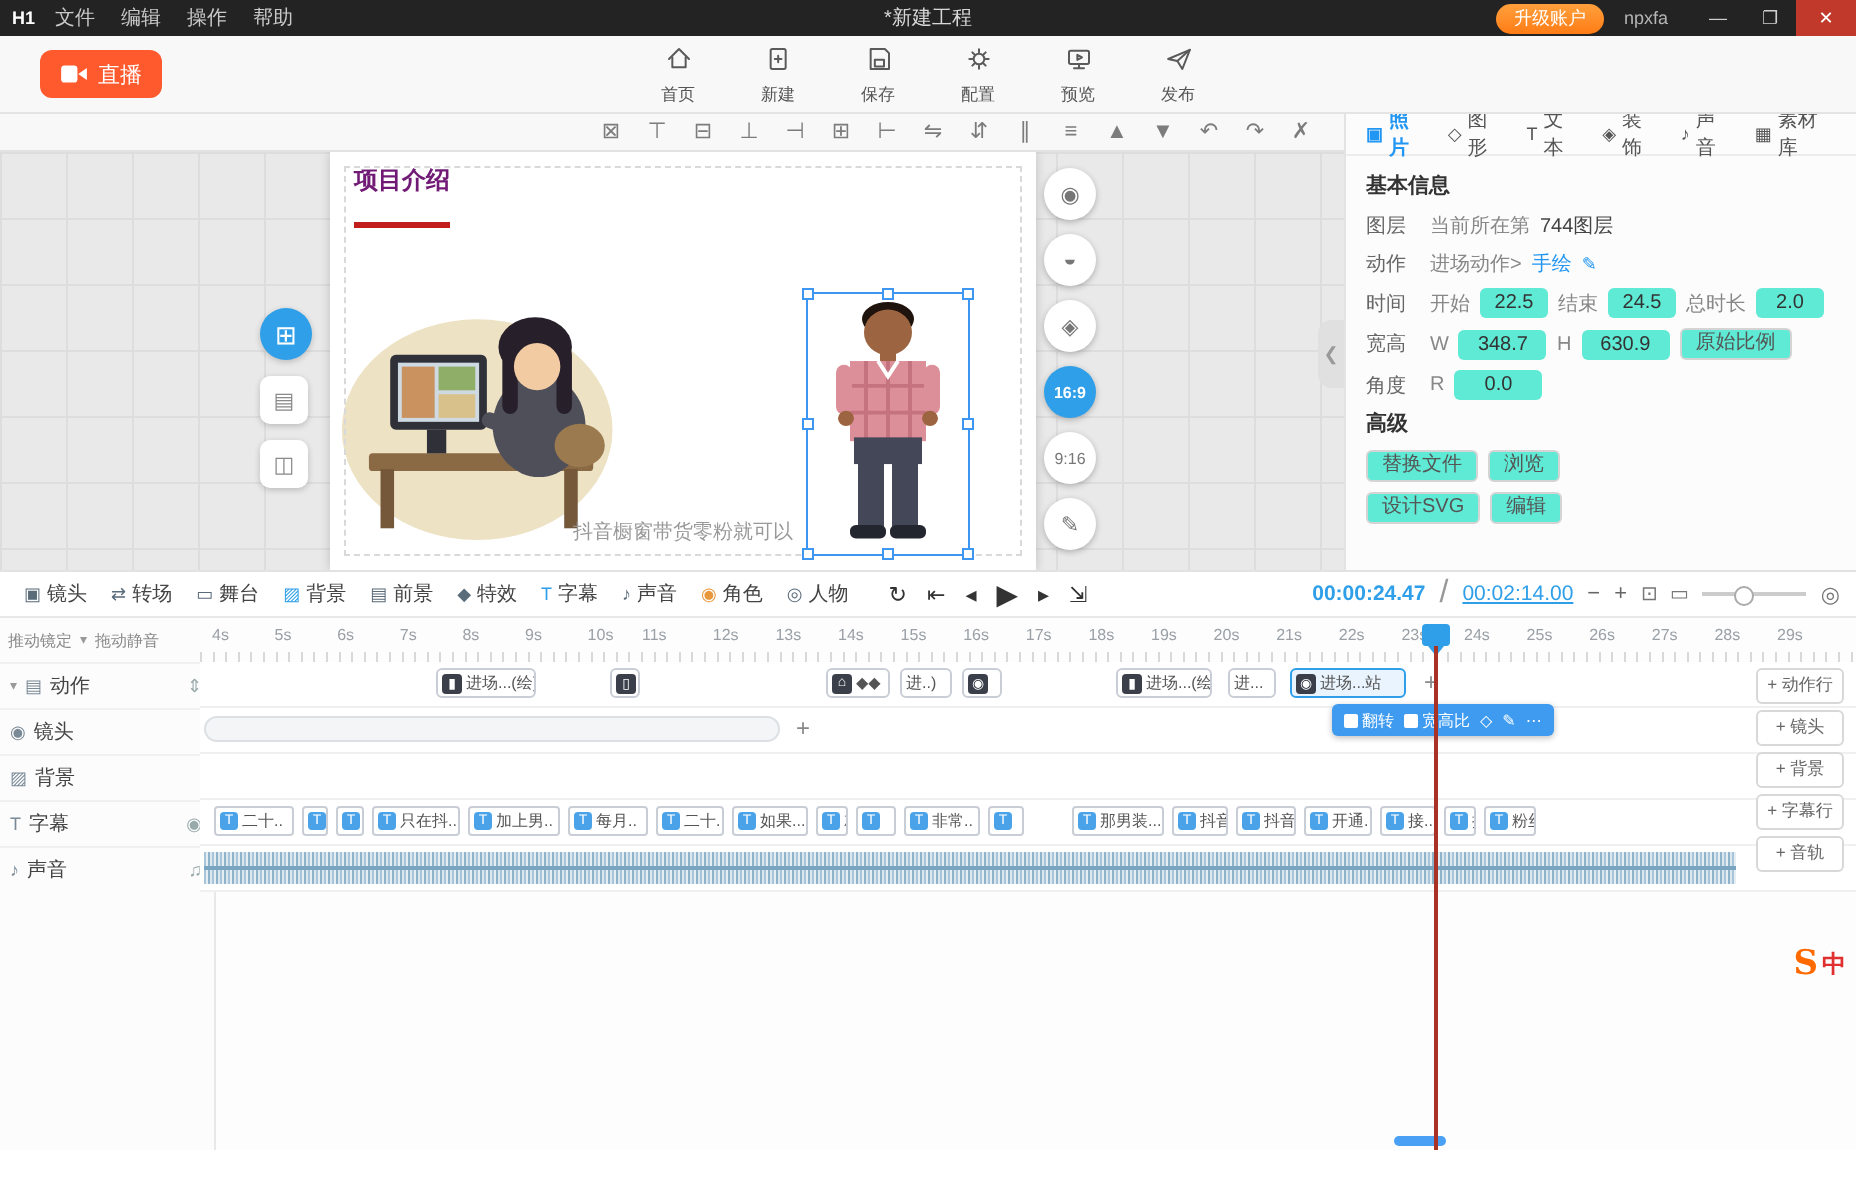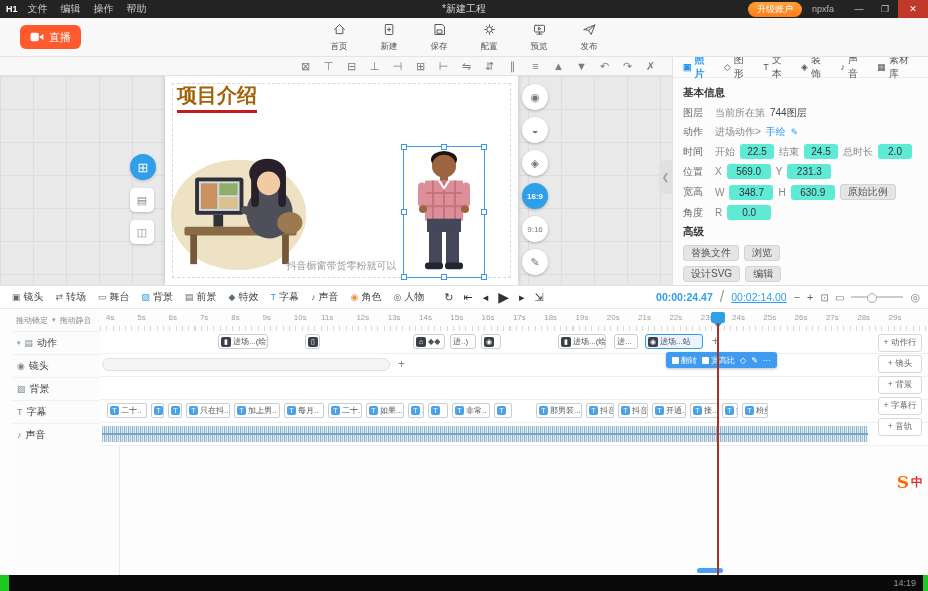--- a/index.html
+++ b/index.html
@@ -25,21 +25,21 @@
   .tb-label{font-size:8.5px;color:#555;margin-top:0px;}
   
   .canvas-toolbar{position:absolute;top:56px;left:0;width:672px;height:20px;background:#f8f8f8;border-bottom:1px solid #e2e2e2;display:flex;align-items:center;justify-content:flex-end;padding-right:10px;box-sizing:border-box;z-index:20;}
   .ct-icon{width:23px;text-align:center;color:#7c7c7c;font-size:11px;line-height:20px;cursor:pointer;}
   
   .stage{position:absolute;top:76px;left:0;width:672px;height:209px;background:#e9e9e9;
          background-image:linear-gradient(#dddddd 1px,transparent 1px),linear-gradient(90deg,#dddddd 1px,transparent 1px);
          background-size:33px 33px;overflow:hidden;z-index:10;}
   .canvas{position:absolute;left:165px;top:0;width:353px;height:209px;background:#fff;box-shadow:0 0 5px rgba(0,0,0,.18);}
   .canvas::after{content:"";position:absolute;inset:7px;border:1px dashed #d9d9d9;pointer-events:none;}
-  .canvas-heading{position:absolute;left:12px;top:6px;color:#a16207;font-size:20px;font-weight:bold;font-family:"DejaVu Serif",serif;border-bottom:3px solid #c21d1d;padding-bottom:1px;z-index:3;}
+  .canvas-heading{position:absolute;left:12px;top:6px;color:#701a75;font-size:12px;font-weight:bold;font-family:"DejaVu Serif",serif;border-bottom:3px solid #c21d1d;padding-bottom:12px;z-index:3;}
   .bubble{position:absolute;left:140px;top:16px;width:128px;height:44px;border:3px solid #1d1d1d;border-radius:10px;background:#fff;display:flex;align-items:center;justify-content:center;font-size:21px;font-weight:bold;color:#111;letter-spacing:4px;z-index:3;}
   .bubble::after{content:"";position:absolute;left:16px;bottom:-17px;width:0;height:0;border-top:17px solid #1d1d1d;border-right:13px solid transparent;}
   .bubble::before{content:"";position:absolute;left:20px;bottom:-9px;width:0;height:0;border-top:10px solid #fff;border-right:8px solid transparent;z-index:1;}
   .woman{position:absolute;left:4px;top:60px;width:145px;height:138px;}
   .man{position:absolute;left:246px;top:74px;width:66px;height:124px;}
   .selection{position:absolute;left:238px;top:70px;width:80px;height:130px;border:1px solid #3d97f0;z-index:4;}
   .h{position:absolute;width:6px;height:6px;background:#fff;border:1px solid #3d97f0;box-sizing:border-box;}
   .h.tl{left:-3px;top:-3px;} .h.tm{left:calc(50% - 3px);top:-3px;} .h.tr{right:-3px;top:-3px;}
   .h.ml{left:-3px;top:calc(50% - 3px);} .h.mr{right:-3px;top:calc(50% - 3px);}
   .h.bl{left:-3px;bottom:-3px;} .h.bm{left:calc(50% - 3px);bottom:-3px;} .h.br{right:-3px;bottom:-3px;}
@@ -57,42 +57,42 @@
   .panel-tabs{display:flex;height:21px;align-items:center;padding:0 5px;border-bottom:1px solid #ececec;}
   .panel-tab{display:flex;align-items:center;gap:3px;padding:0 5px;color:#555;cursor:pointer;}
   .panel-tab.active{color:#2196f3;font-weight:bold;}
   .ptab-ic{font-size:9px;}
   .panel-body{padding:5px 10px;}
   .sect-title{font-weight:bold;color:#333;font-size:10.5px;margin:3px 0 6px;}
   .prow{display:flex;align-items:center;gap:5px;margin-bottom:5px;color:#888;}
   .plabel{width:27px;color:#666;}
   .ptext{color:#888;} .ptext.dark{color:#444;}
   .pfield{background:#5eead4;border-radius:3px;height:15px;line-height:15px;padding:0 4px;min-width:26px;text-align:center;color:#333;}
-  .pbtn{background:#e5e5e5;border:1px solid #d4d4d4;border-radius:3px;height:16px;line-height:14px;padding:0 7px;color:#555;box-sizing:border-box;cursor:pointer;}
+  .pbtn{background:#5eead4;border:1px solid #d4d4d4;border-radius:3px;height:16px;line-height:14px;padding:0 7px;color:#555;box-sizing:border-box;cursor:pointer;}
   .plink{color:#2196f3;cursor:pointer;}
   .plink-icon{color:#2196f3;font-size:9px;cursor:pointer;}
   
   .tl-header{position:absolute;top:285px;left:0;right:0;height:24px;background:#fff;border-top:1px solid #e2e2e2;border-bottom:1px solid #e8e8e8;display:flex;align-items:center;box-sizing:border-box;z-index:25;}
   .tl-tabs{display:flex;padding-left:6px;}
   .tl-tab{display:flex;align-items:center;gap:3px;padding:0 6px;font-size:10px;color:#444;cursor:pointer;}
   .tl-tab .tic{font-size:9px;}
   .transport{display:flex;align-items:center;gap:10px;margin-left:14px;color:#333;font-size:11px;}
   .tr-btn{cursor:pointer;} .tr-btn.play{font-size:14px;}
   .tl-right{margin-left:auto;display:flex;align-items:center;gap:7px;padding-right:8px;}
   .time-cur{color:#2e9fe8;font-weight:bold;font-size:10.5px;}
   .time-sep{color:#999;}
   .time-total{color:#2e9fe8;text-decoration:underline;font-size:10.5px;cursor:pointer;}
   .zbtn{color:#666;font-size:11px;cursor:pointer;}
   .vic{color:#777;font-size:10px;cursor:pointer;}
   .slider{width:52px;height:2px;background:#ccc;position:relative;cursor:pointer;}
   .knob{position:absolute;left:16px;top:-3px;width:8px;height:8px;border-radius:50%;background:#fff;border:1px solid #aaa;}
   .mag{color:#777;font-size:11px;cursor:pointer;}
   
   .tl-body{position:absolute;top:309px;left:0;right:0;bottom:16px;background:#fdfdfd;z-index:15;}
-  .tl-labels{position:absolute;left:12px;top:0;width:108px;height:100%;border-right:1px solid #e8e8e8;background:#fcfcfc;box-sizing:border-box;}
+  .tl-labels{position:absolute;left:0;top:0;width:108px;height:100%;border-right:1px solid #e8e8e8;background:#fcfcfc;box-sizing:border-box;}
   .tl-lock-row{height:22px;display:flex;align-items:center;gap:4px;padding-left:4px;font-size:8px;color:#8a8a8a;}
   .tl-lock-row .chev{font-size:7px;color:#999;}
   .tl-label-row{height:22px;display:flex;align-items:center;gap:4px;padding-left:5px;border-top:1px solid #f0f0f0;font-size:10px;color:#444;cursor:pointer;}
   .tl-label-row .chev{font-size:7px;color:#999;}
   .tic2{color:#7a8a97;font-size:9px;}
   .textra{margin-left:auto;margin-right:6px;color:#9aa;font-size:9px;}
   .tl-ruler{position:absolute;left:100px;top:0;right:0;height:22px;border-bottom:1px solid #e8e8e8;background:#fdfdfd;cursor:pointer;}
   .tl-ruler::after{content:"";position:absolute;left:0;right:0;bottom:0;height:5px;background:repeating-linear-gradient(90deg,#d8d8d8 0 1px,transparent 1px 6.3px);}
   .rlabel{position:absolute;top:4px;font-size:8px;color:#9aa0a6;}
   .tracks{position:absolute;left:100px;top:22px;right:0;}
@@ -315,27 +315,20 @@
       <div class="prow">
         <span class="plabel">时间</span>
         <span class="ptext">开始</span>
         <span class="pfield">22.5</span>
         <span class="ptext">结束</span>
         <span class="pfield">24.5</span>
         <span class="ptext">总时长</span>
         <span class="pfield">2.0</span>
       </div>
       <div class="prow">
-        <span class="plabel">位置</span>
-        <span class="ptext">X</span>
-        <span class="pfield" style="min-width:36px">569.0</span>
-        <span class="ptext">Y</span>
-        <span class="pfield" style="min-width:36px">231.3</span>
-      </div>
-      <div class="prow">
         <span class="plabel">宽高</span>
         <span class="ptext">W</span>
         <span class="pfield" style="min-width:36px">348.7</span>
         <span class="ptext">H</span>
         <span class="pfield" style="min-width:36px">630.9</span>
         <span class="pbtn">原始比例</span>
       </div>
       <div class="prow">
         <span class="plabel">角度</span>
         <span class="ptext">R</span>
@@ -618,24 +611,19 @@
       </div>
     <div class="playhead">
       <i class="ph-cap"></i>
       <i class="ph-line"></i>
     </div>
     <div class="hscroll">
       <i class="hthumb"></i>
     </div>
   </div>
 
-  <div class="bottombar">
-    <i class="g1"></i>
-    <i class="g2"></i>
-    <span class="clock">14:19</span>
-  </div>
 
   <div class="ime">
     <span class="ime-s">S</span>
     <span class="ime-zh">中</span>
   </div>
 
 </div>
 
 </body></html>

